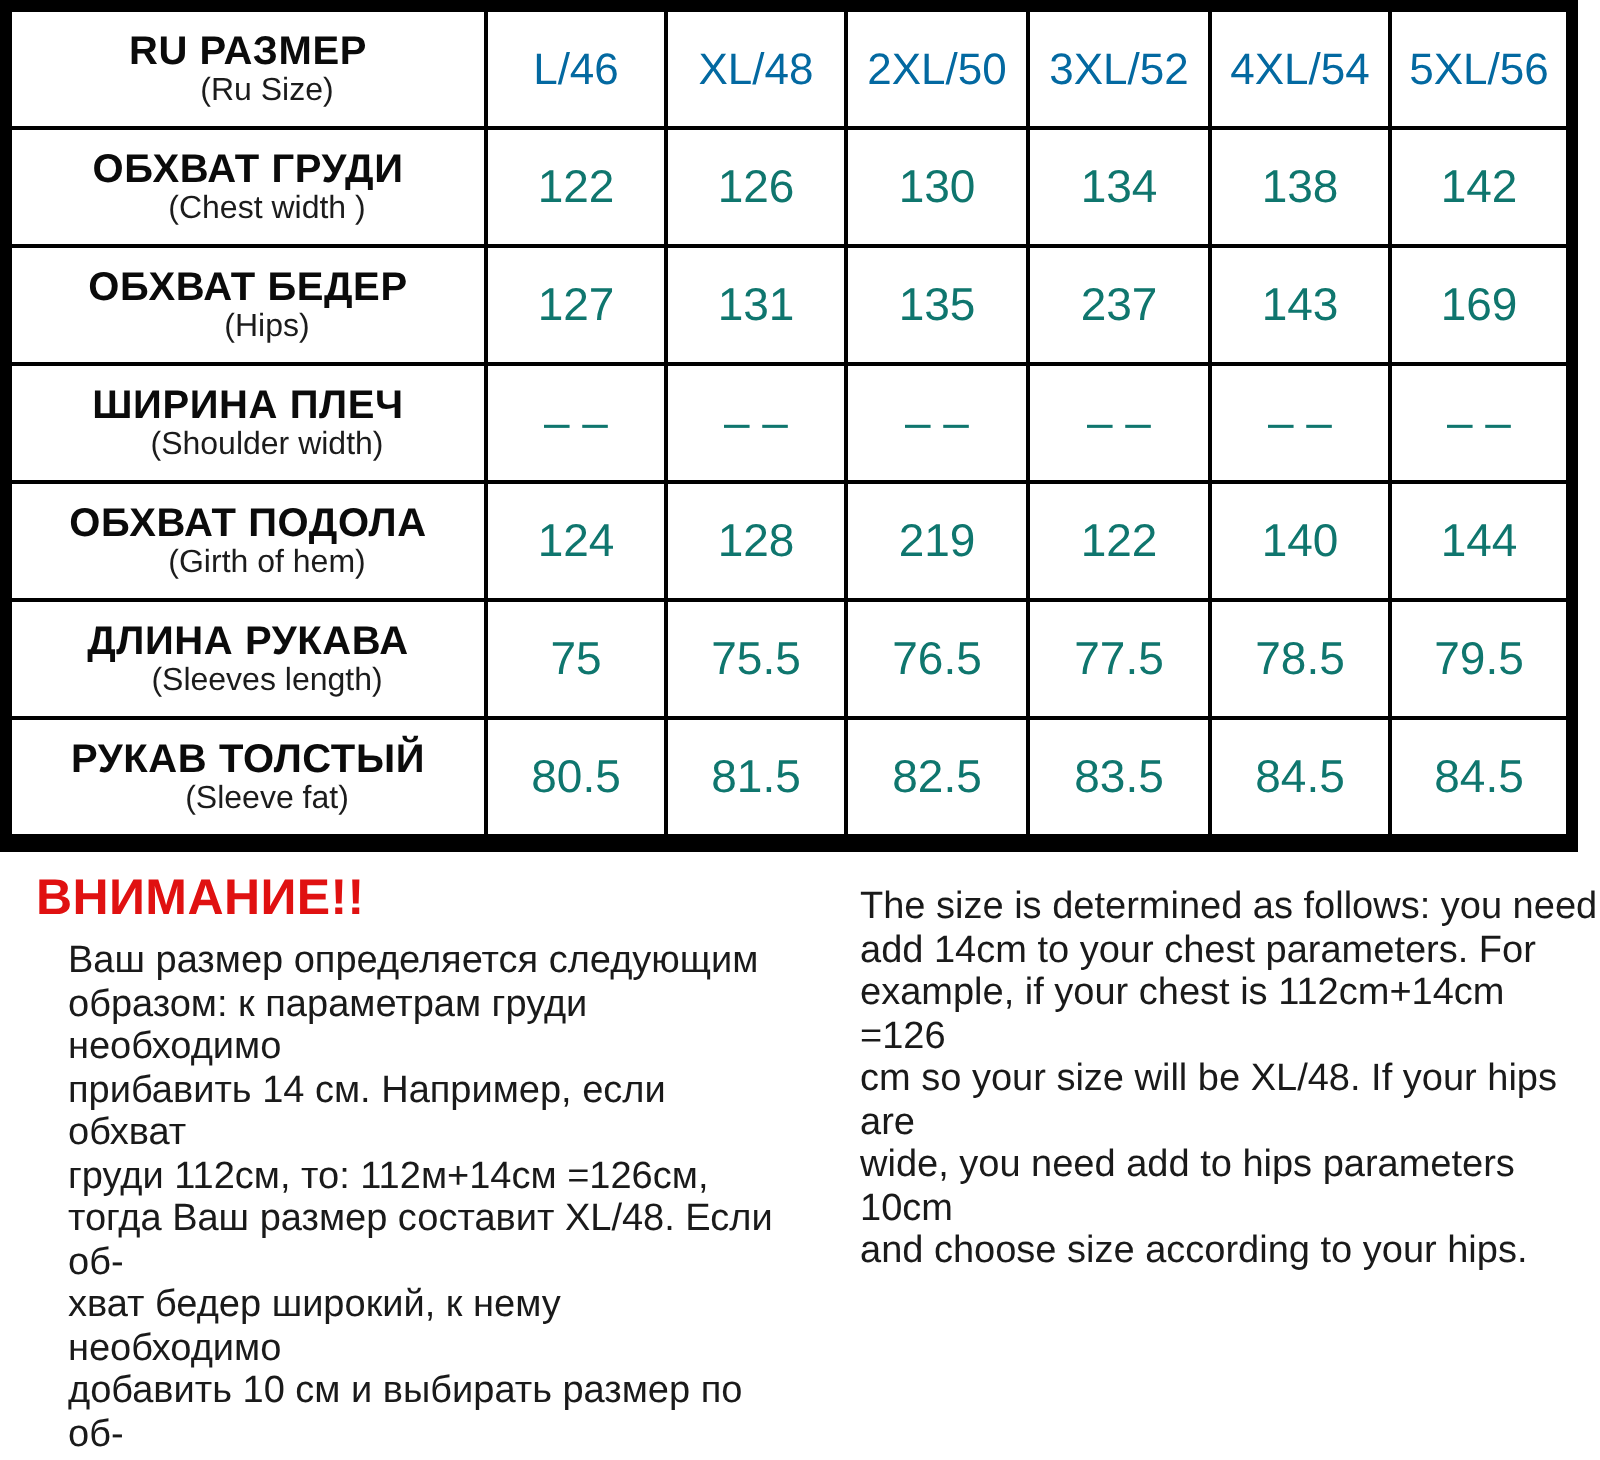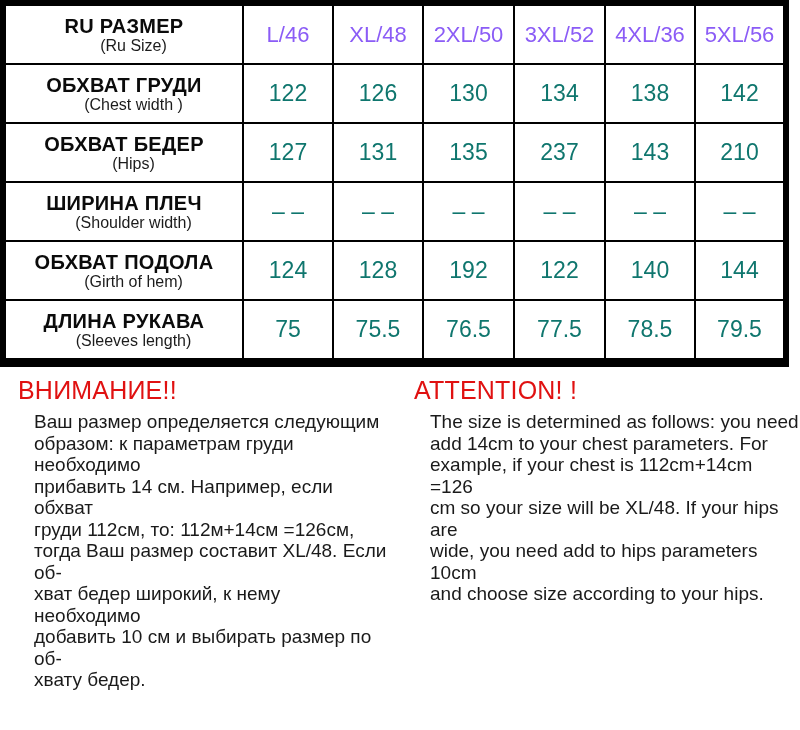--- a/index.html
+++ b/index.html
@@ -36,34 +36,34 @@
     letter-spacing: 0.3px;
     color: #0b0b0b;
     line-height: 22px;
   }
   .label-en {
     font-size: 16px;
     color: #1c1c1c;
     line-height: 18px;
     padding-left: 19px;
   }
-  td.size-cell  { font-size: 22px; color: #8b5cf6; }
+  td.size-cell  { font-size: 22px; color: #0369a1; }
   td.value-cell { font-size: 23px; color: #0f766e; }
 
   
   .notes {
     display: flex;
     gap: 22px;
     margin: 10px 0 0 18px;
   }
   .note-ru-col { width: 374px; }
   .note-en-col { width: 386px; }
   .note-title {
     color: #e01111;
-    font-weight: normal;
+    font-weight: bold;
     font-size: 25px;
     line-height: 27px;
     letter-spacing: 0.2px;
   }
   .note-body {
     margin-top: 7px;
     font-size: 19px;
     line-height: 21.5px;
     white-space: pre-line;
     color: #1a1a1a;
@@ -88,21 +88,21 @@
     <tbody>
       <tr>
         <td class="label-cell">
           <div class="label-ru">RU РАЗМЕР</div>
           <div class="label-en">(Ru Size)</div>
         </td>
         <td class="size-cell">L/46</td>
         <td class="size-cell">XL/48</td>
         <td class="size-cell">2XL/50</td>
         <td class="size-cell">3XL/52</td>
-        <td class="size-cell">4XL/36</td>
+        <td class="size-cell">4XL/54</td>
         <td class="size-cell">5XL/56</td>
       </tr>
 
       <tr>
         <td class="label-cell">
           <div class="label-ru">ОБХВАТ ГРУДИ</div>
           <div class="label-en">(Chest width )</div>
         </td>
         <td class="value-cell">122</td>
         <td class="value-cell">126</td>
@@ -116,21 +116,21 @@
       <tr>
         <td class="label-cell">
           <div class="label-ru">ОБХВАТ БЕДЕР</div>
           <div class="label-en">(Hips)</div>
         </td>
         <td class="value-cell">127</td>
         <td class="value-cell">131</td>
         <td class="value-cell">135</td>
         <td class="value-cell">237</td>
         <td class="value-cell">143</td>
-        <td class="value-cell">210</td>
+        <td class="value-cell">169</td>
       </tr>
 
       <tr>
         <td class="label-cell">
           <div class="label-ru">ШИРИНА ПЛЕЧ</div>
           <div class="label-en">(Shoulder width)</div>
         </td>
         <td class="value-cell">– –</td>
         <td class="value-cell">– –</td>
         <td class="value-cell">– –</td>
@@ -139,56 +139,67 @@
         <td class="value-cell">– –</td>
       </tr>
 
       <tr>
         <td class="label-cell">
           <div class="label-ru">ОБХВАТ ПОДОЛА</div>
           <div class="label-en">(Girth of hem)</div>
         </td>
         <td class="value-cell">124</td>
         <td class="value-cell">128</td>
-        <td class="value-cell">192</td>
+        <td class="value-cell">219</td>
         <td class="value-cell">122</td>
         <td class="value-cell">140</td>
         <td class="value-cell">144</td>
       </tr>
 
       <tr>
         <td class="label-cell">
           <div class="label-ru">ДЛИНА РУКАВА</div>
           <div class="label-en">(Sleeves length)</div>
         </td>
         <td class="value-cell">75</td>
         <td class="value-cell">75.5</td>
         <td class="value-cell">76.5</td>
         <td class="value-cell">77.5</td>
         <td class="value-cell">78.5</td>
         <td class="value-cell">79.5</td>
       </tr>
 
+      <tr>
+        <td class="label-cell">
+          <div class="label-ru">РУКАВ ТОЛСТЫЙ</div>
+          <div class="label-en">(Sleeve fat)</div>
+        </td>
+        <td class="value-cell">80.5</td>
+        <td class="value-cell">81.5</td>
+        <td class="value-cell">82.5</td>
+        <td class="value-cell">83.5</td>
+        <td class="value-cell">84.5</td>
+        <td class="value-cell">84.5</td>
+      </tr>
     </tbody>
   </table>
 
   <div class="notes">
     <div class="note-ru-col">
       <div class="note-title">ВНИМАНИЕ!!</div>
       <div class="note-body">Ваш размер определяется следующим
 образом: к параметрам груди необходимо
 прибавить 14 см. Например, если обхват
 груди  112см, то: 112м+14см =126см,
 тогда Ваш размер составит XL/48. Если об-
 хват бедер широкий, к нему необходимо
 добавить 10 см и выбирать размер по об-
 хвату бедер.</div>
     </div>
     <div class="note-en-col">
-      <div class="note-title">ATTENTION! !</div>
       <div class="note-body">The size is determined as follows: you need
 add 14cm to your chest parameters. For
 example, if your chest is 112cm+14cm =126
 cm so your size will be XL/48. If your hips are
 wide, you need add to hips parameters 10cm
 and choose size according to your hips.</div>
     </div>
   </div>
 
 </div>

